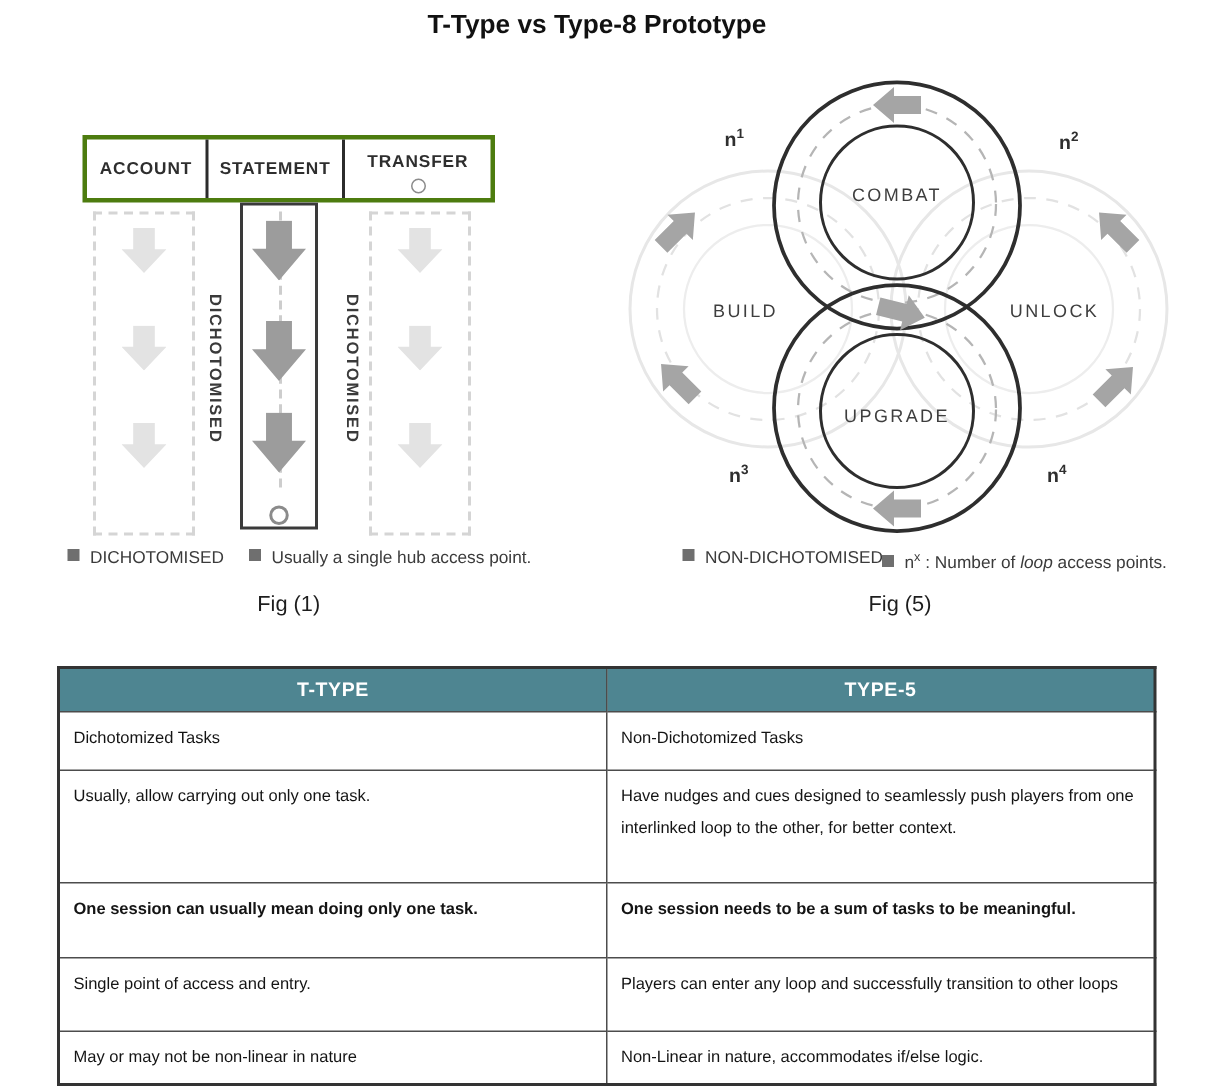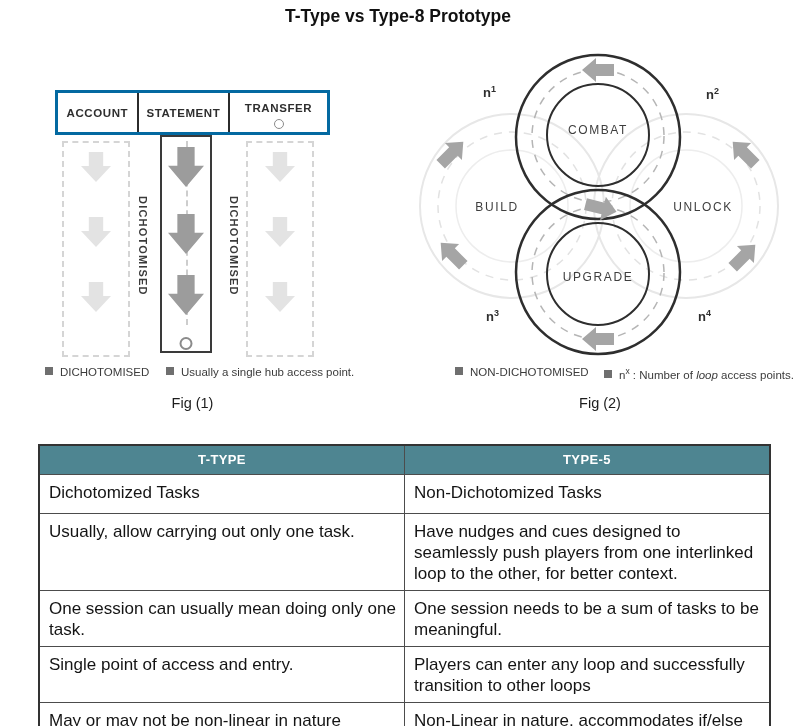--- a/index.html
+++ b/index.html
@@ -10,21 +10,21 @@
 
   
   #title {
     position:absolute; left:0; top:6px; width:100%;
     text-align:center; font-size:17.5px; font-weight:bold; color:#111;
   }
 
   
   #f1-header {
     position:absolute; left:55px; top:90px; width:275px; height:45px;
-    border:3px solid #0369a1; box-sizing:border-box; display:flex; background:#fff;
+    border:3px solid #4d7c0f; box-sizing:border-box; display:flex; background:#fff;
   }
   .f1-cell {
     position:relative; display:flex; align-items:center; justify-content:center;
     font-size:11.5px; font-weight:bold; letter-spacing:.6px; color:#2e2e2e;
     border-right:2.5px solid #2b2b2b; box-sizing:border-box;
   }
   .f1-cell:last-child { border-right:none; }
   .c-account { flex:0 0 30%; }
   .c-transfer { flex:0 0 36%; }
   .c-statement { flex:0 0 34%; }
@@ -83,24 +83,24 @@
     position:absolute; left:38px; top:444px; width:733px;
     border-collapse:collapse; table-layout:fixed;
     border:2.5px solid #333;
   }
   #cmp-table th, #cmp-table td { border:1.5px solid #4c4c4c; box-sizing:border-box; }
   #cmp-table th {
     background:#4E8591; color:#fff; font-size:13px; font-weight:bold;
     letter-spacing:.4px; height:29px; text-align:center;margin-top:44px;
   }
   #cmp-table td {
-    font-size:17px; color:#141414; line-height:21px;
+    font-size:11px; color:#141414; line-height:21px;
     padding:7px 6px 6px 9px; vertical-align:top; background:#fff;
   }
-  tr.r1 { height:39px; } tr.r2 { height:75px; } tr.r3 { height:50px; }
+  tr.r1 { height:39px; } tr.r2 { height:75px; } tr.r3 { height:50px;font-weight:bold; }
   tr.r4 { height:49px; } tr.r5 { height:35px; }
 </style>
 </head>
 <body>
 
 <div id="page">
 
   <div id="title">T-Type vs Type-8 Prototype</div>
 
   <div id="f1-header">
@@ -192,25 +192,25 @@
 
     <text class="n-text" x="483" y="97"><tspan>n</tspan><tspan dy="-5" font-size="9">1</tspan></text>
     <text class="n-text" x="706" y="99"><tspan>n</tspan><tspan dy="-5" font-size="9">2</tspan></text>
     <text class="n-text" x="486" y="321"><tspan>n</tspan><tspan dy="-5" font-size="9">3</tspan></text>
     <text class="n-text" x="698" y="321"><tspan>n</tspan><tspan dy="-5" font-size="9">4</tspan></text>
   </svg>
 
   <div class="legend-item" style="left:455px; top:366px">
     <span class="legend-sq"></span><span>NON-DICHOTOMISED</span>
   </div>
-  <div class="legend-item" style="left:604px; top:366px">
+  <div class="legend-item" style="left:588px; top:366px">
     <span class="legend-sq"></span><span>n</span><sup>x</sup><span> : Number of </span><i>loop</i><span> access points.</span>
   </div>
 
-  <div class="fig-caption" style="left:420px; top:395px; width:360px">Fig (2)</div>
+  <div class="fig-caption" style="left:420px; top:395px; width:360px">Fig (5)</div>
 
   <table id="cmp-table">
     <thead>
       <tr>
         <th>T-TYPE</th>
         <th>TYPE-5</th>
       </tr>
     </thead>
     <tbody>
       <tr class="r1">

